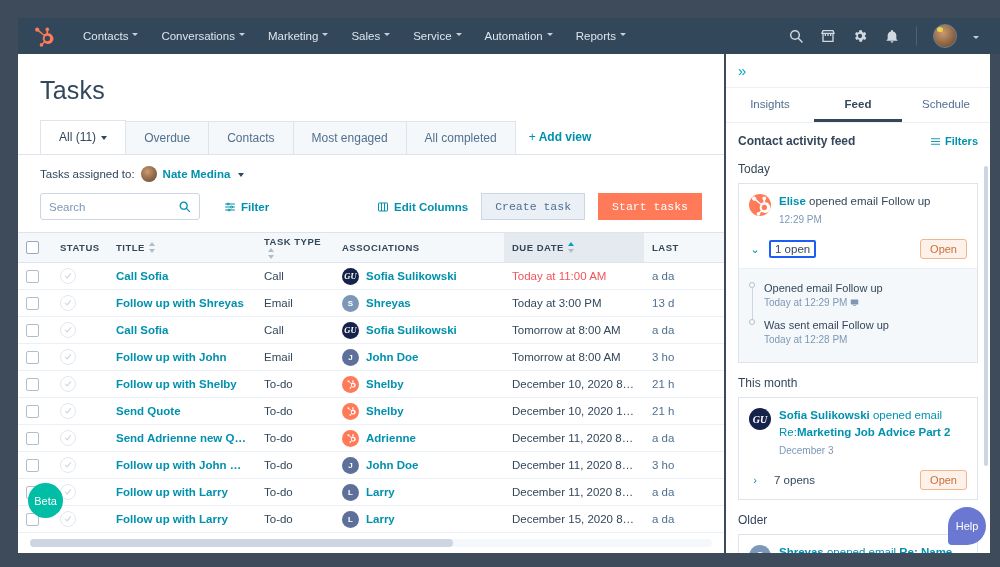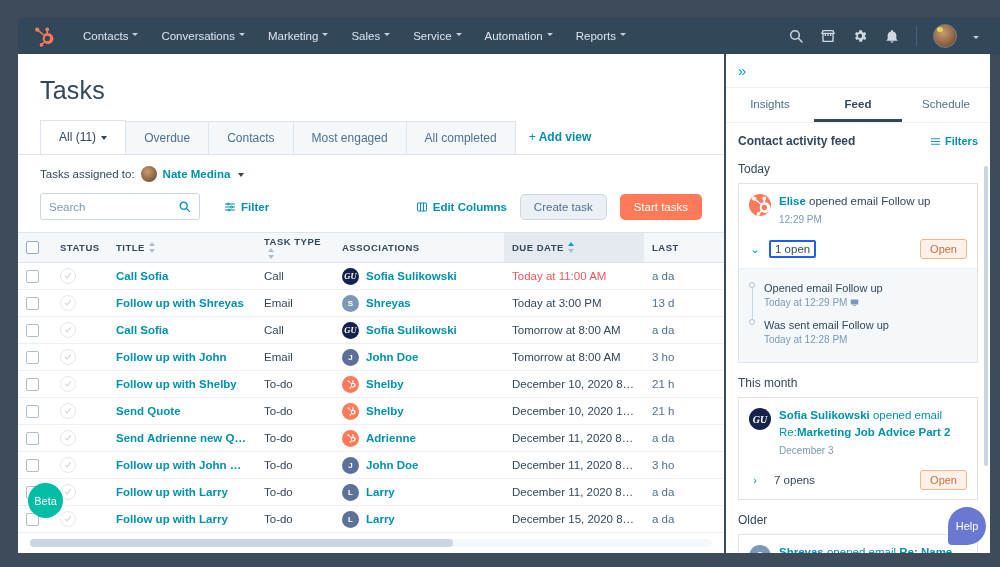--- a/index.html
+++ b/index.html
@@ -83,22 +83,22 @@
   .searchbox {
     width: 160px; height: 27px; border: 1px solid #cbd6e2; border-radius: 3px;
     display: flex; align-items: center; padding: 0 8px; background: #fff;
   }
   .searchbox input { border: none; outline: none; font-size: 11.5px; color: #33475b; width: 100%; font-family: inherit; background: transparent; }
   .searchbox input::placeholder { color: #7c98b6; }
   .filter-btn { display: flex; align-items: center; gap: 5px; font-size: 11.5px; color: #0091ae; cursor: pointer; font-weight: 600; }
   .tool-right { margin-left: auto; display: flex; align-items: center; gap: 13px; }
   .editcols { display: flex; align-items: center; gap: 5px; font-size: 11.5px; color: #0091ae; cursor: pointer; font-weight: 600; }
   .btn {
-    font-size: 11.5px; border-radius: 5px; padding: 6px 13px; cursor: pointer;
-    font-family: Liberation Sans, sans-serif; border: 1px solid transparent; white-space: nowrap;
+    font-size: 11.5px; border-radius: 0; padding: 6px 13px; cursor: pointer;
+    font-family: Liberation Mono, monospace; border: 1px solid transparent; white-space: nowrap;
   }
   .btn-secondary { background: #eaf0f6; color: #506e91; border-color: #cbd6e2; }
   .btn-primary { background: #ff7a59; color: #fff; }
 
   
   .table-wrap { position: relative; padding: 0 0 0 0; }
   table { border-collapse: collapse; width: 100%; table-layout: fixed; }
   thead th {
     background: #f5f8fa; border-top: 1px solid #dfe3eb; border-bottom: 1px solid #dfe3eb;
     font-size: 9.5px; color: #33475b; font-weight: 700; letter-spacing: .5px;

